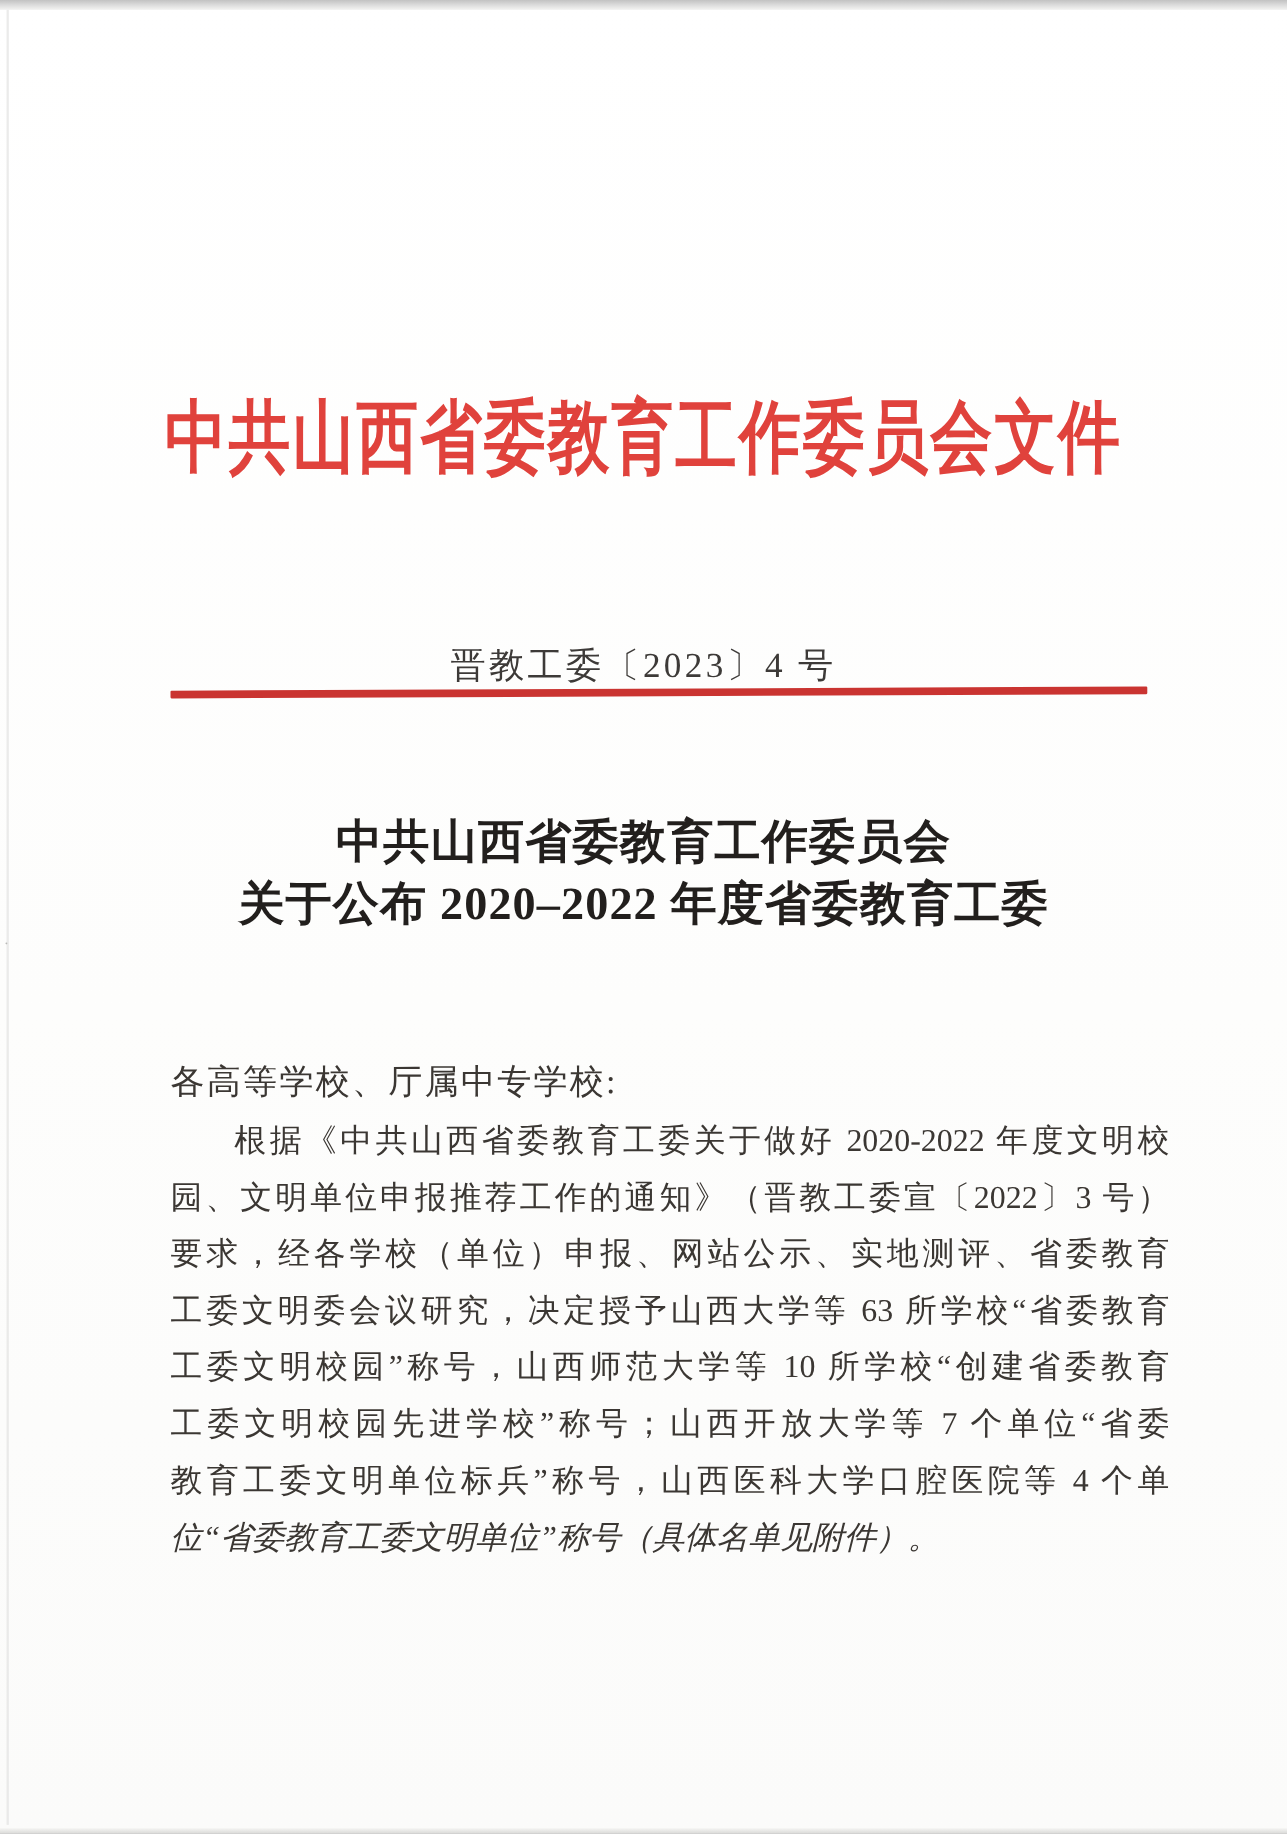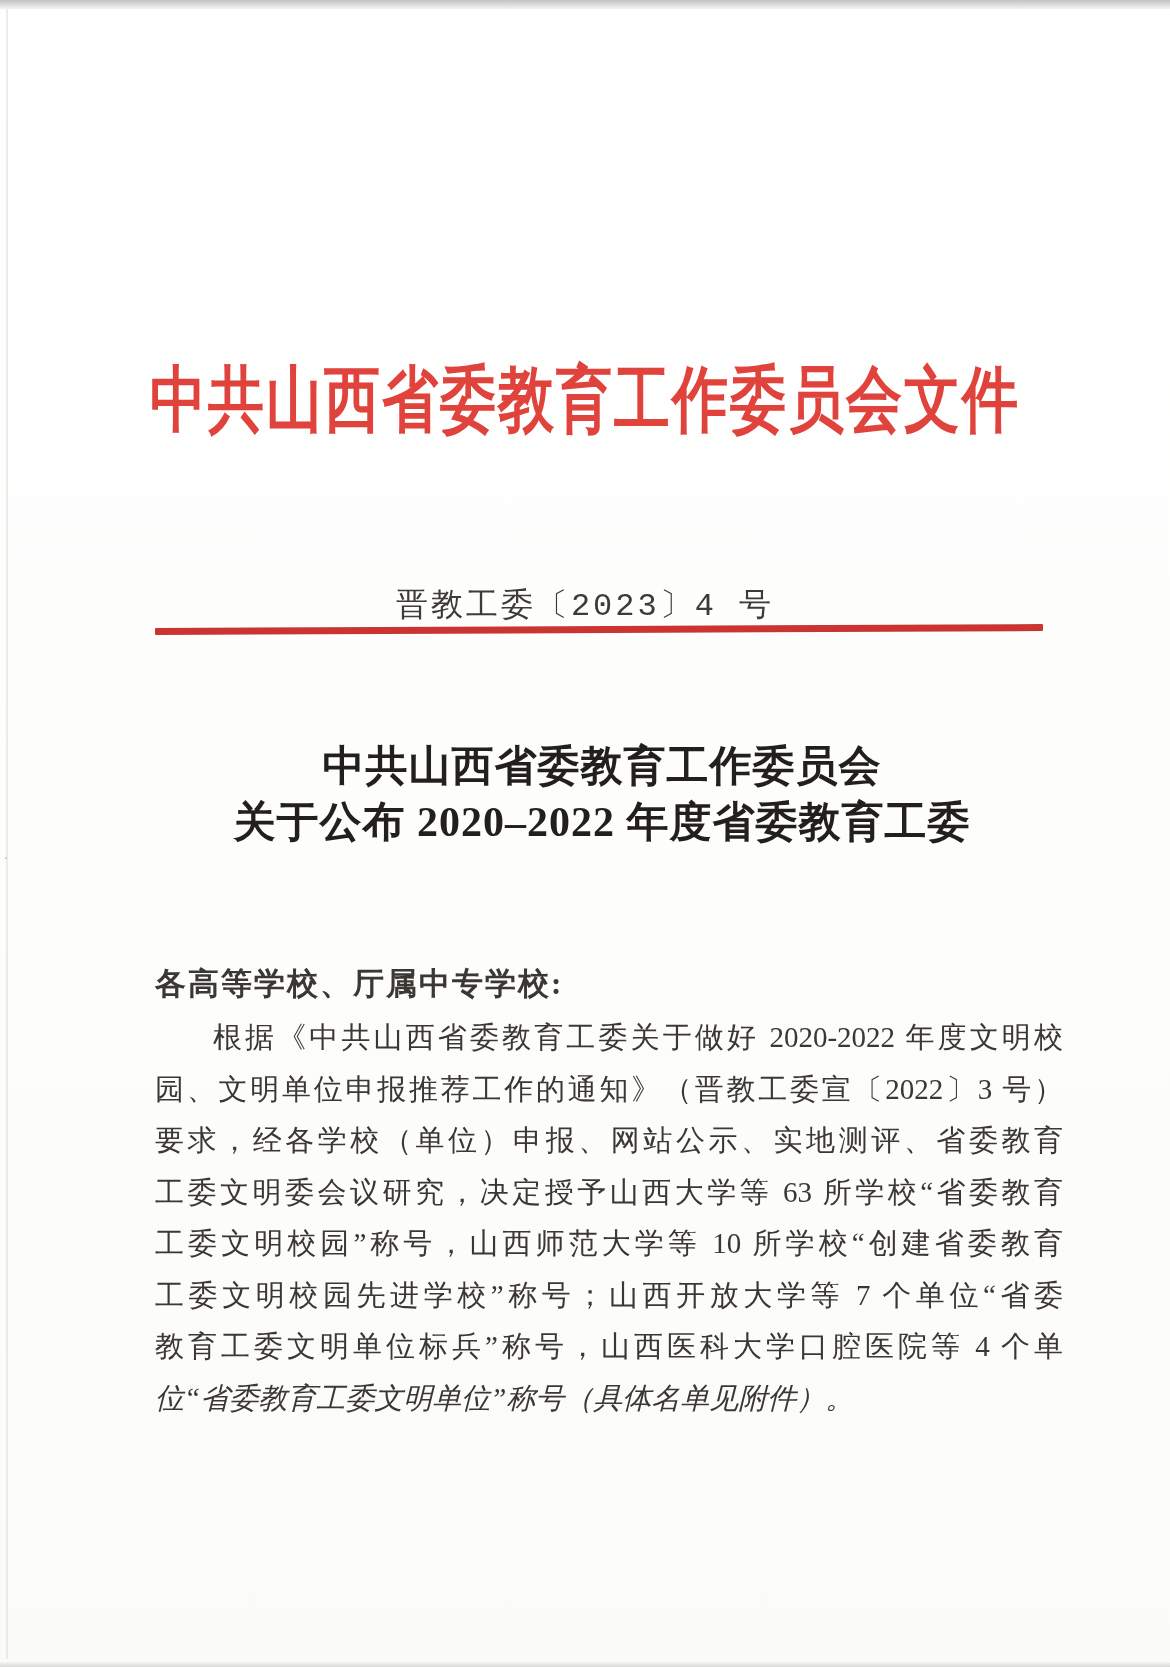--- a/index.html
+++ b/index.html
@@ -64,56 +64,54 @@
   .doc-number {
     position: absolute;
     top: 583px;
     left: 0;
     width: 100%;
     text-align: center;
     color: #3d3a38;
     font-size: 32px;
     letter-spacing: 3px;
     white-space: nowrap;
-    font-family: Liberation Mono, monospace;
   }
 
   .red-rule {
     position: absolute;
     top: 626px;
     left: 155px;
     width: 888px;
     height: 7px;
     background: var(--rule-red, #ca3431);
     transform: rotate(-0.25deg);
     border-radius: 1px;
   }
 
   .doc-title {
     position: absolute;
     top: 738px;
-    left: 102px;
+    left: 85px;
     width: 1000px;
     text-align: center;
     color: #221f1d;
     font-weight: bold;
     font-size: 42px;
     line-height: 56px;
     letter-spacing: 1px;
   }
 
   .salutation {
     position: absolute;
     top: 963px;
     left: 155px;
     width: 910px;
     color: #3b3733;
     font-size: 31px;
     letter-spacing: 2px;
-    font-weight: bold;
   }
 
   .body-text {
     position: absolute;
     top: 1012px;
     left: 155px;
     width: 908px;
     color: #3b3733;
     font-size: 29px;
     line-height: 51.5px;

